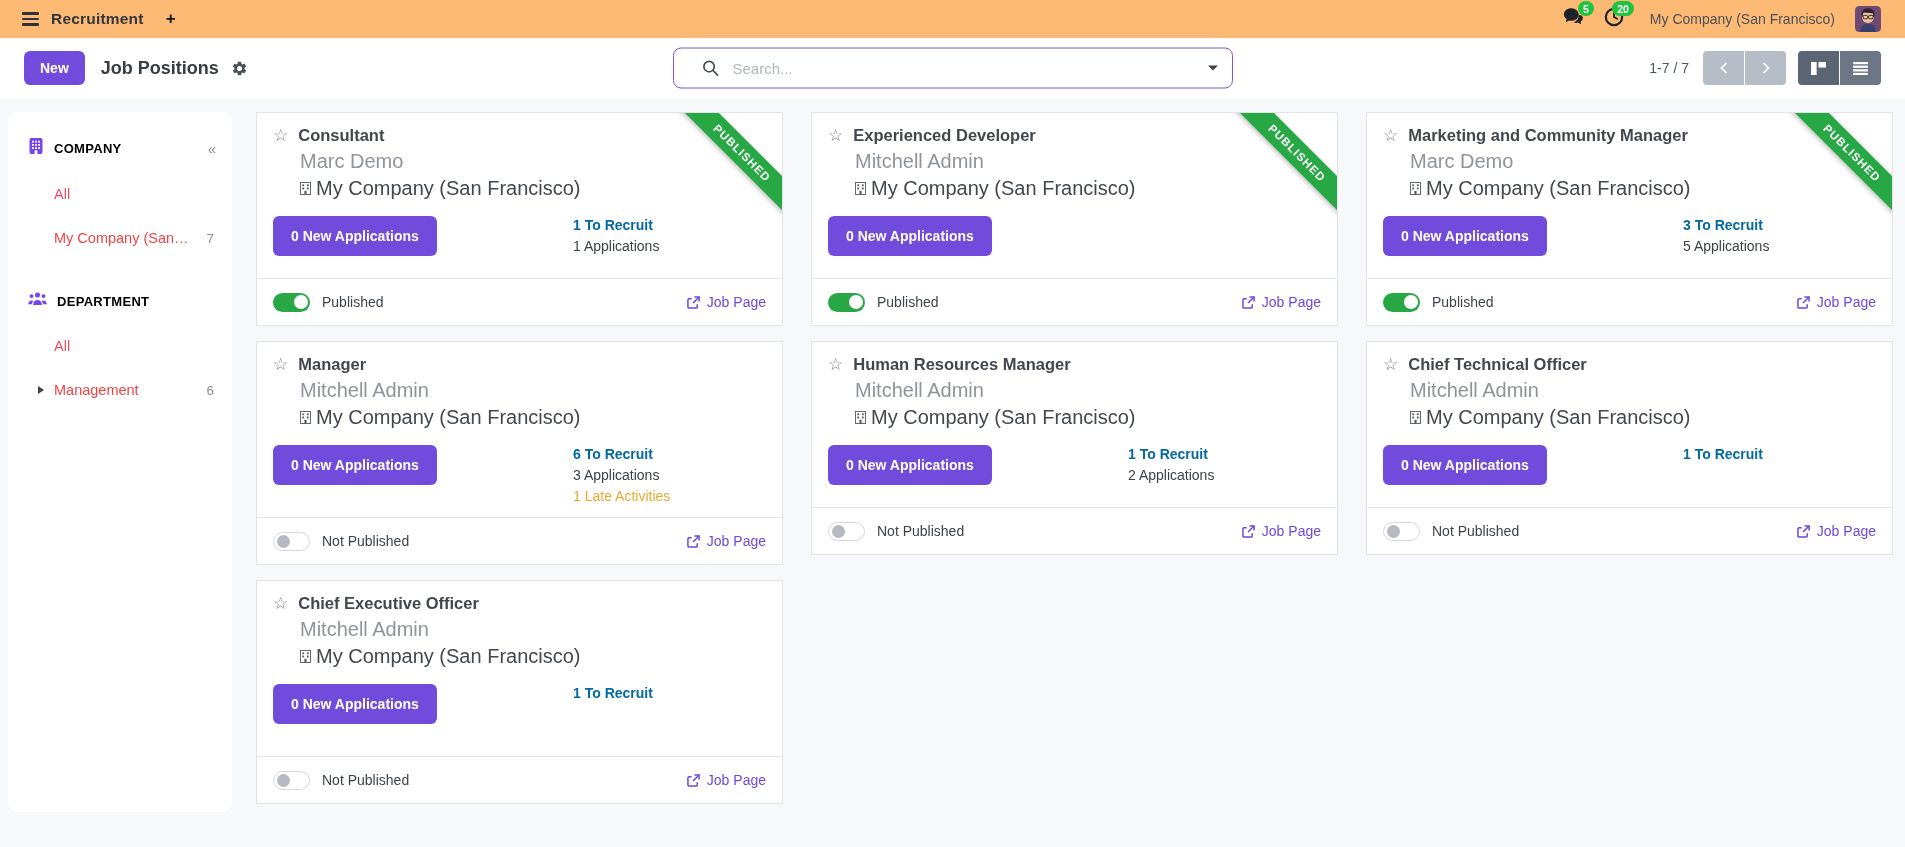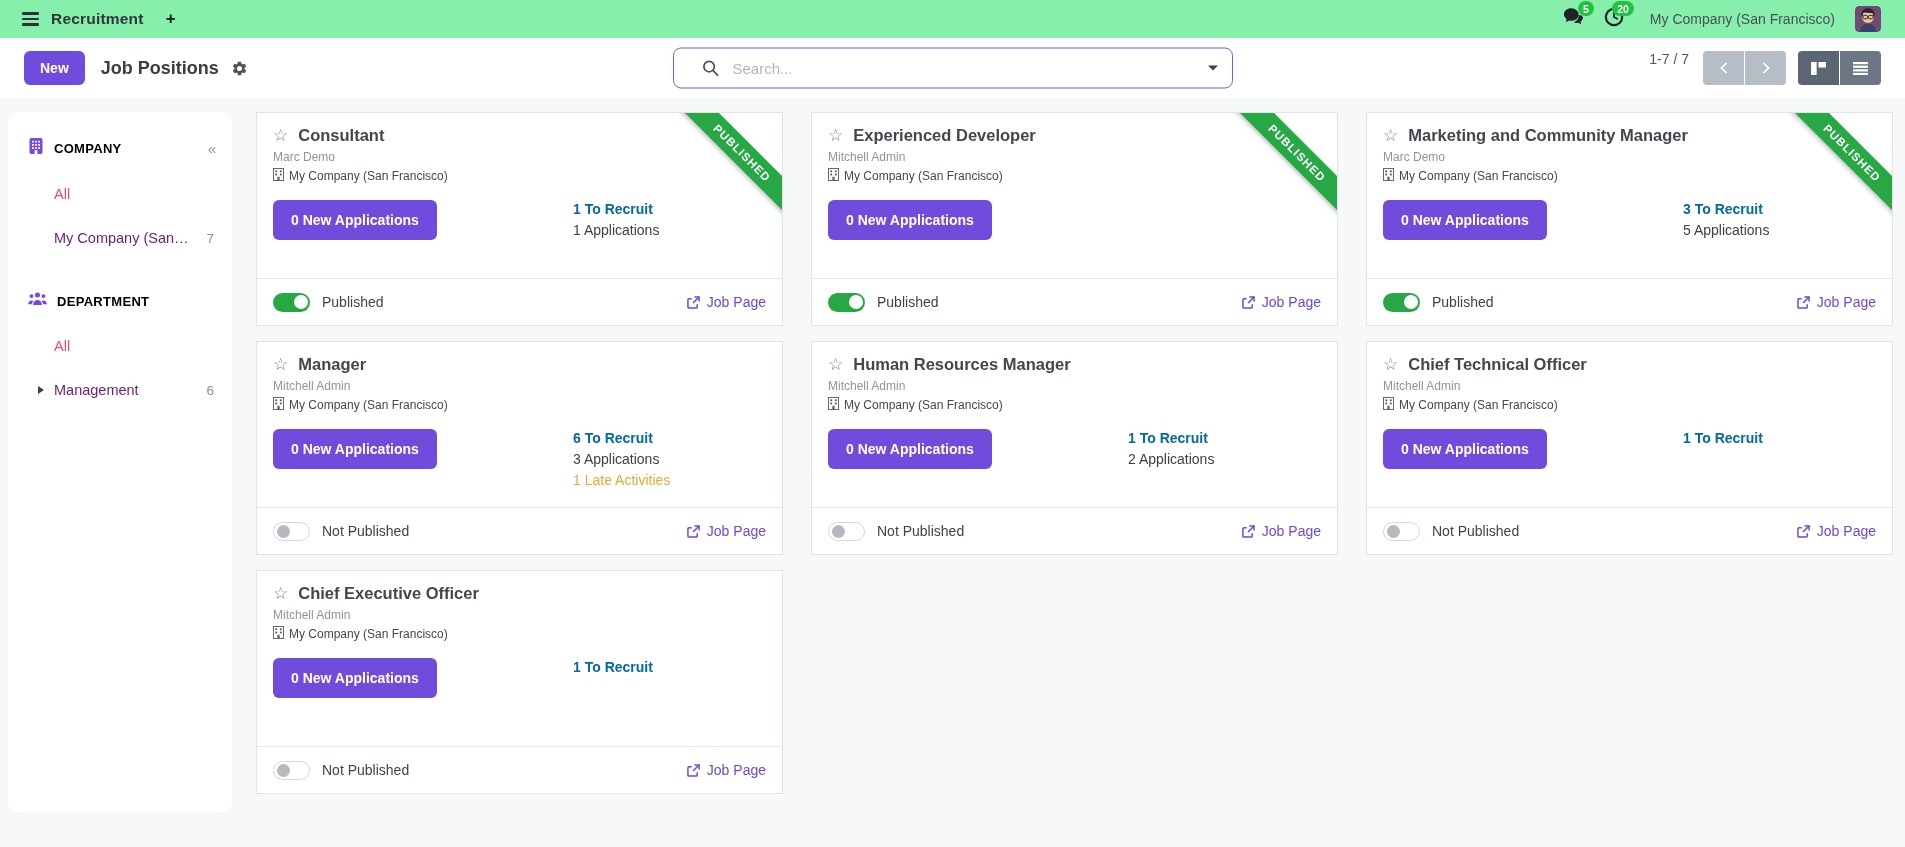--- a/index.html
+++ b/index.html
@@ -4,21 +4,21 @@
 <style>
   * { margin:0; padding:0; box-sizing:border-box; }
   html,body { width:1905px; height:847px; overflow:hidden; }
   body {
     font-family:"Liberation Sans", sans-serif;
     background:#f7f8fa;
     color:#3c4148;
   }
   
   .navbar {
-    height:38px; background:#86efac;
+    height:38px; background:#fdba74;
     display:flex; align-items:center; padding:0 24px 0 22px;
   }
   .hamburger { display:inline-flex; flex-direction:column; gap:3px; cursor:pointer; margin-right:12px; }
   .hamburger span { width:17px; height:2.5px; background:#2e3138; border-radius:1px; }
   .nav-app { font-size:15.5px; font-weight:600; color:#33353c; letter-spacing:.2px; }
   .nav-plus { font-size:17px; font-weight:700; color:#141519; margin-left:22px; cursor:pointer; }
   .nav-right { margin-left:auto; display:flex; align-items:center; gap:20px; }
   .icon-badge-wrap { position:relative; display:inline-flex; cursor:pointer; }
   .nav-badge {
     position:absolute; top:-6px; right:-10px;
@@ -49,21 +49,21 @@
   .searchbar .mag { display:inline-flex; margin:0 14px 0 12px; }
   .searchbar input {
     flex:1; border:none; outline:none; font-size:15px; color:#3c4148;
     font-family:"Liberation Sans", sans-serif; background:transparent;
   }
   .searchbar input::placeholder { color:#b1b5bd; }
   .search-caret {
     width:0; height:0; border-left:5px solid transparent; border-right:5px solid transparent;
     border-top:5.5px solid #3f444b; cursor:pointer; margin-left:10px;
   }
-  .cp-right { margin-left:auto; display:flex; align-items:flex-start; }
+  .cp-right { margin-left:auto; display:flex; align-items:center; }
   .pager-text { font-size:14px; color:#4b5563; margin-right:14px; }
   .pager-btn {
     width:41px; height:34px; background:#b7bdc6; border:none; cursor:pointer;
     display:inline-flex; align-items:center; justify-content:center;
   }
   .pager-btn.prev { border-radius:4px 0 0 4px; margin-right:1px; }
   .pager-btn.next { border-radius:0 4px 4px 0; }
   .view-switch { display:flex; margin-left:12px; }
   .view-btn {
     width:41px; height:34px; border:none; cursor:pointer;
@@ -77,21 +77,21 @@
   .sidebar {
     width:224px; min-width:224px; background:#fff; border-radius:10px;
     margin:14px 0 0 8px; height:700px; padding:26px 0 0 0;
   }
   .side-section-header { display:flex; align-items:center; padding:0 16px 0 20px; }
   .side-section-header .hdr-label {
     font-size:13px; font-weight:700; color:#000000; letter-spacing:.3px; margin-left:10px;
   }
   .collapse-arrow { margin-left:auto; color:#8b8f96; font-size:15px; cursor:pointer; }
   .side-item { display:flex; align-items:center; padding:0 18px 0 46px; margin-top:28px; font-size:14.5px; cursor:pointer; }
-  .side-item .lbl { color:#701a75; }
+  .side-item .lbl { color:#ef4444; }
   .side-item.active .lbl { color:#eb4d63; font-weight:500; }
   .side-item .cnt { margin-left:auto; color:#8a8e95; font-size:13.5px; }
   .side-item.has-caret { padding-left:30px; }
   .tri-right {
     width:0; height:0; border-top:4.5px solid transparent; border-bottom:4.5px solid transparent;
     border-left:6px solid #3c4047; margin-right:10px;
   }
   .section-gap { margin-top:46px; }
 
   
@@ -102,21 +102,21 @@
   }
   .card {
     background:#fff; border:1px solid #e2e3e7; position:relative; overflow:hidden;
     display:flex; flex-direction:column; cursor:pointer;
   }
   .card-body { padding:13px 16px 10px 16px; min-height:165px; }
   .card.tall .card-body { min-height:175px; }
   .title-row { display:flex; align-items:center; }
   .star { font-size:17px; color:#7f838b; margin-right:10px; cursor:pointer; line-height:1; }
   .card-title { font-size:16.5px; font-weight:600; color:#42464e; }
-  .sub { margin-top:5px; font-size:12px; }
+  .sub { margin-left:27px; margin-top:5px; font-size:20px; }
   .recruiter { color:#8f939b; }
   .company-row { display:flex; align-items:center; margin-top:4px; color:#43474f; }
   .company-row .co-lbl { margin-left:5px; }
   .card-middle { display:flex; align-items:flex-start; margin-top:16px; }
   .btn-col { width:300px;text-decoration:underline; }
   .btn-new-apps {
     background:#714BDB; color:#fff; border:none; border-radius:6px;
     font-size:14px; font-weight:600; padding:12px 18px; cursor:pointer;
     font-family:"Liberation Sans", sans-serif;
   }

